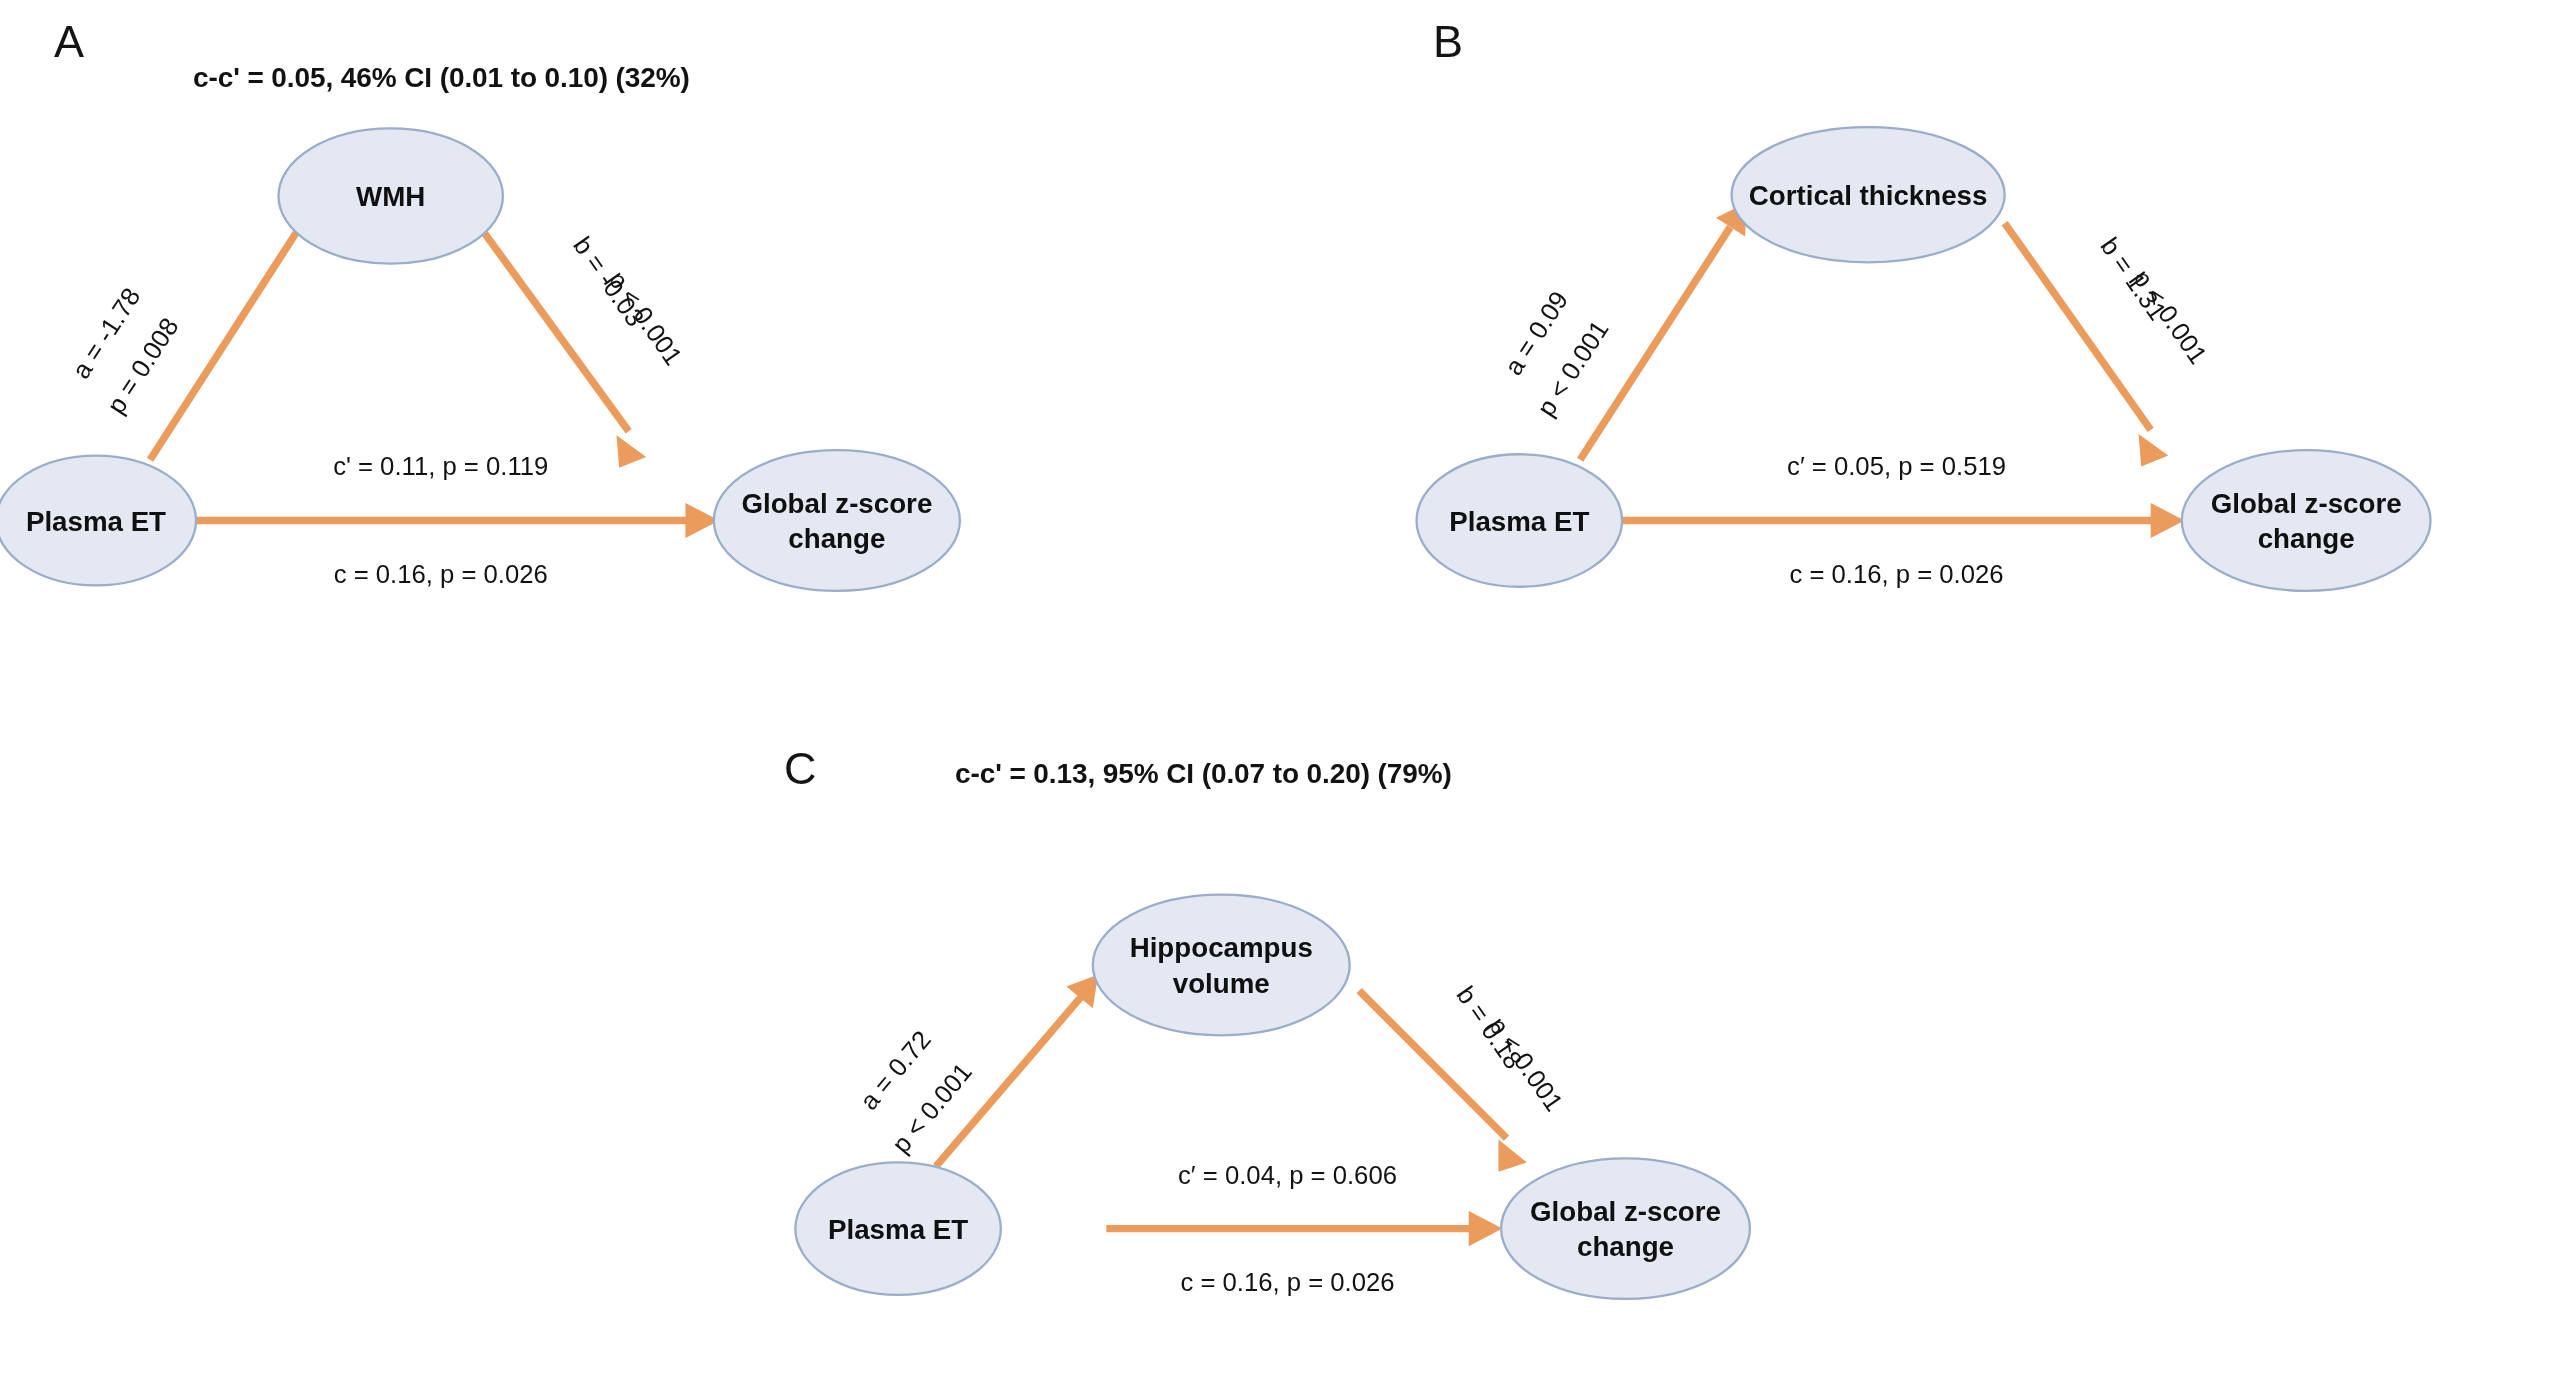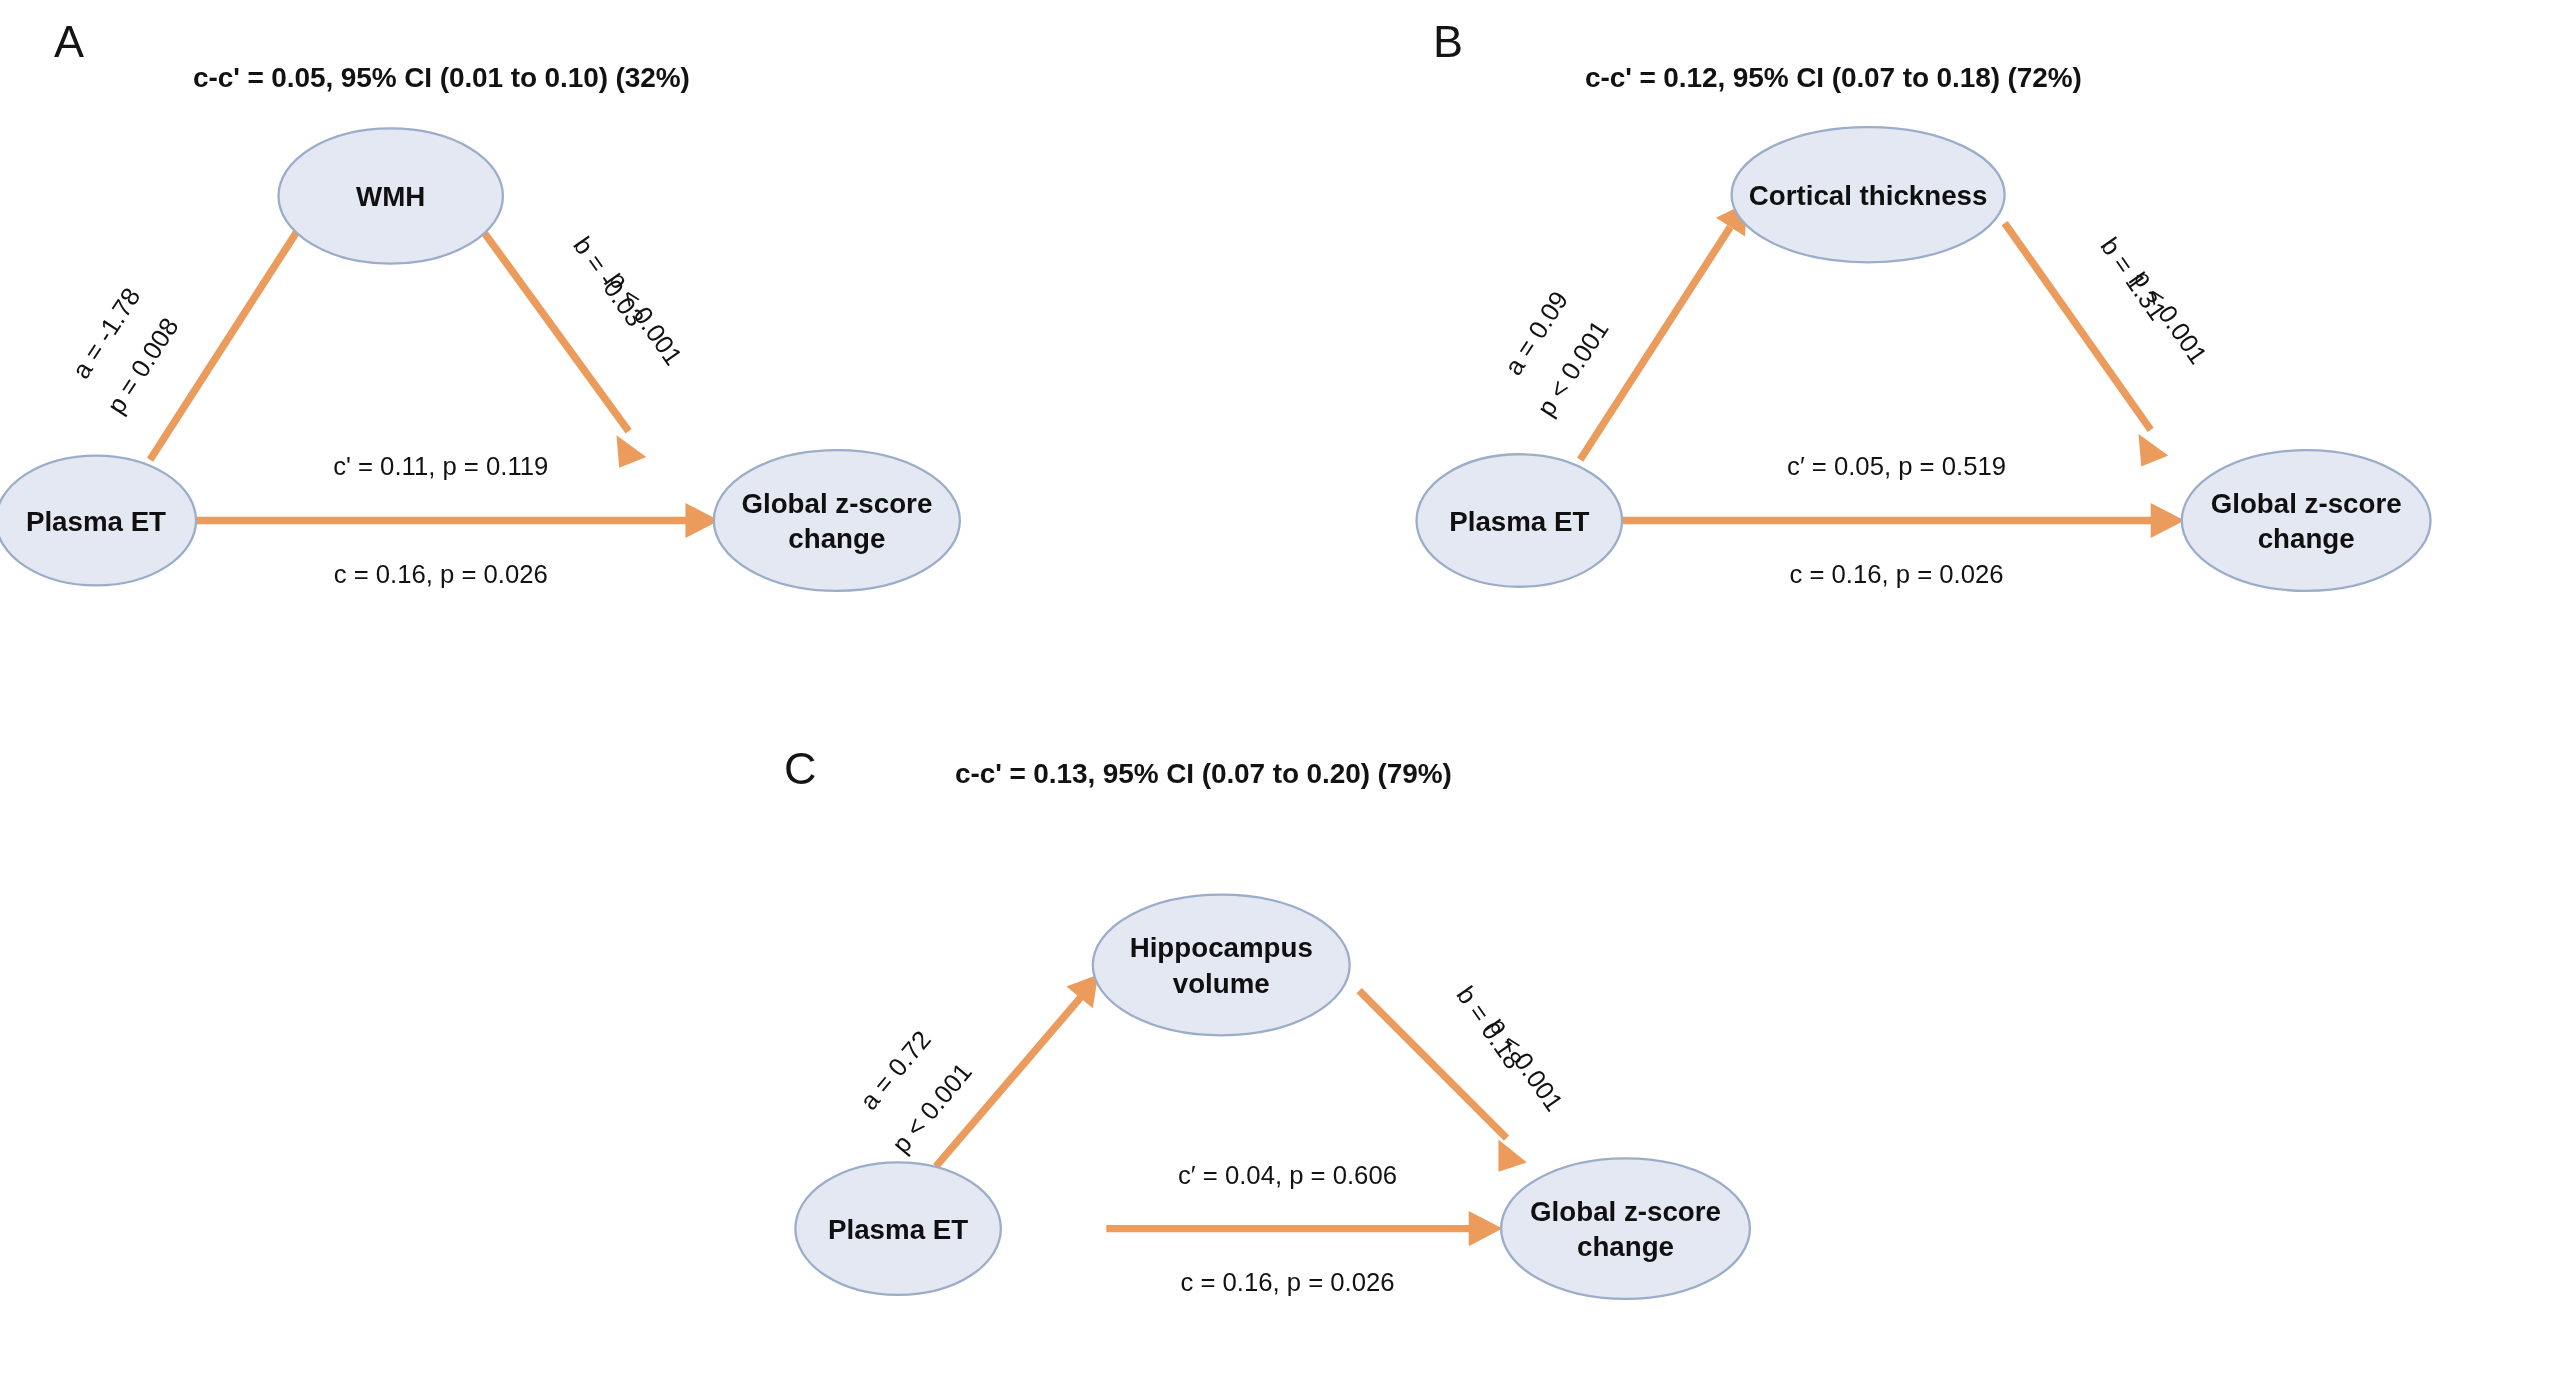--- a/index.html
+++ b/index.html
@@ -70,21 +70,21 @@
   }
   .path-label.center {
     text-anchor: middle;
   }
 </style>
 </head>
 <body>
 
 <div class="panel" style="left:0px; top:0px; width:1210px; height:676px;">
   <div class="panel-letter" style="left:54px; top:19px;">A</div>
-  <div class="panel-title" style="left:193px; top:62px;">c-c' = 0.05, 95% CI (0.01 to 0.10) (32%)</div>
+  <div class="panel-title" style="left:193px; top:62px;">c-c' = 0.05, 46% CI (0.01 to 0.10) (32%)</div>
 
   <svg class="diagram" width="1210" height="676" viewBox="0 0 1790 1000">
 
     <g>
       <line class="path-line" x1="222" y1="680" x2="446" y2="332"></line>
       <polygon class="path-head" points="470,296 425,318 468,346"></polygon>
     </g>
 
     <g>
       <line class="path-line" x1="706" y1="330" x2="930" y2="638"></line>
@@ -116,21 +116,20 @@
     <text class="path-label" x="890" y="424" transform="rotate(55 890 424)" text-anchor="middle">b = -0.03</text>
     <text class="path-label" x="944" y="478" transform="rotate(55 944 478)" text-anchor="middle">p &lt; 0.001</text>
 
     <text class="path-label center" x="652" y="702">c' = 0.11, p = 0.119</text>
     <text class="path-label center" x="652" y="862">c = 0.16, p = 0.026</text>
   </svg>
 </div>
 
 <div class="panel" style="left:1288px; top:0px; width:1288px; height:676px;">
   <div class="panel-letter" style="left:145px; top:19px;">B</div>
-  <div class="panel-title" style="left:297px; top:62px;">c-c' = 0.12, 95% CI (0.07 to 0.18) (72%)</div>
 
   <svg class="diagram" width="1288" height="676" viewBox="0 0 1905 1000">
     <g>
       <line class="path-line" x1="432" y1="680" x2="654" y2="336"></line>
       <polygon class="path-head" points="678,300 633,322 676,350"></polygon>
     </g>
     <g>
       <line class="path-line" x1="1060" y1="330" x2="1276" y2="636"></line>
       <polygon class="path-head" points="1302,674 1258,642 1262,690"></polygon>
     </g>

